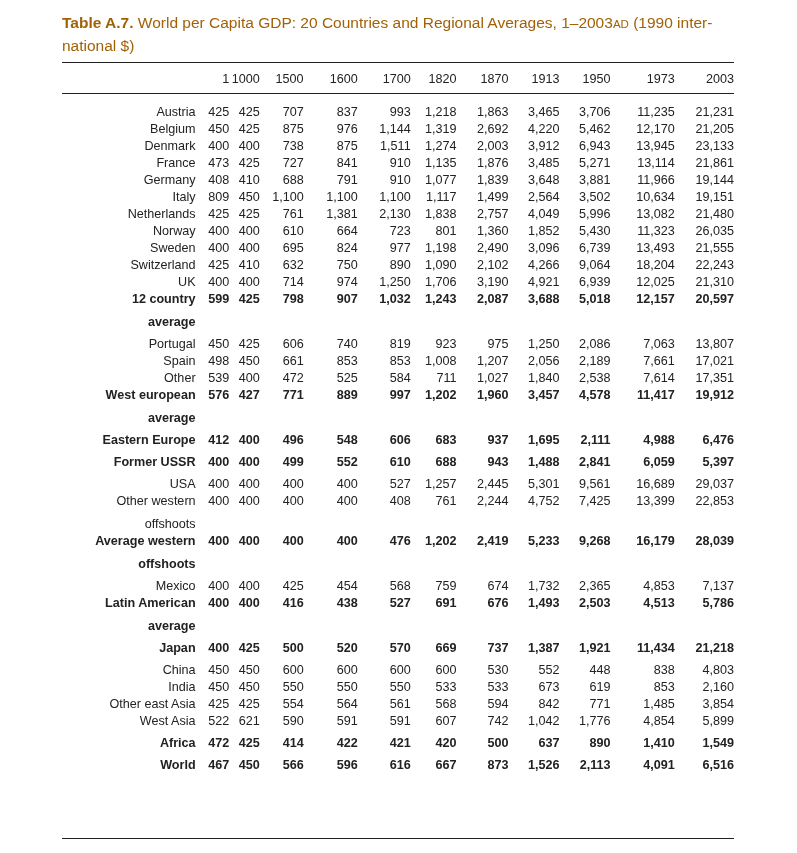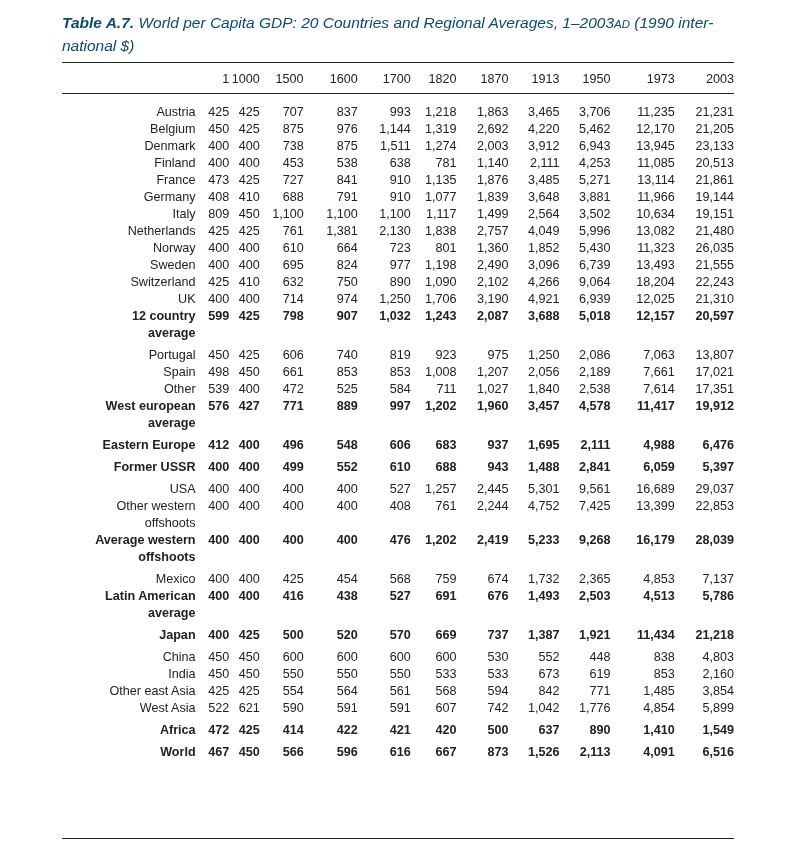--- a/index.html
+++ b/index.html
@@ -1,26 +1,26 @@
 <!DOCTYPE html>
 <html><head>
 <meta charset="utf-8">
 <style>
   html, body { margin: 0; padding: 0; background: #ffffff; }
   body { width: 797px; height: 853px; position: relative; overflow: hidden;
          font-family: "Liberation Sans", "DejaVu Sans", sans-serif; color: #222; }
-  .title { position: absolute; left: 62px; top: 12px; width: 680px; font-size: 15.5px; line-height: 21px; color: #0c4a6e; font-style: italic; }
+  .title { position: absolute; left: 62px; top: 12px; width: 680px; font-size: 15.5px; line-height: 21px; color: #a16207; }
   .title b { font-weight: bold; }
   .title .sc { font-size: 11.5px; }
   .rule { position: absolute; left: 62px; width: 672px; height: 0; border-top: 1.3px solid #222; }
   table { position: absolute; left: 62px; top: 68px; width: 672px; border-collapse: collapse; font-size: 12.6px; }
   th { font-weight: normal; text-align: right; padding: 0; height: 22px; vertical-align: middle; }
   td { padding: 0; text-align: right; vertical-align: top; line-height: 17px; white-space: nowrap; }
   td.label { text-align: right; white-space: normal; }
-  td.label .cont { display: block; padding-left: 13px; }
+  td.label .cont { display: block; padding-left: 13px; margin-top: 6px; }
   tr.bold td { font-weight: bold; }
   tr.gap td { padding-top: 5px; }
   col.c-label { width: 131px; }
   col.c-1 { width: 33px; } col.c-1000 { width: 30px; } col.c-1500 { width: 43px; }
   col.c-1600 { width: 53px; } col.c-1700 { width: 52px; } col.c-1820 { width: 45px; }
   col.c-1870 { width: 51px; } col.c-1913 { width: 50px; } col.c-1950 { width: 50px; }
   col.c-1973 { width: 63px; } col.c-2003 { width: 58px; }
   thead th.label { text-align: left; }
   .spacer td { height: 14px; }
 </style>
@@ -109,34 +109,20 @@
         <td>875</td>
         <td>1,511</td>
         <td>1,274</td>
         <td>2,003</td>
         <td>3,912</td>
         <td>6,943</td>
         <td>13,945</td>
         <td>23,133</td>
       </tr>
       <tr>
-        <td class="label"><span>Finland</span></td>
-        <td>400</td>
-        <td>400</td>
-        <td>453</td>
-        <td>538</td>
-        <td>638</td>
-        <td>781</td>
-        <td>1,140</td>
-        <td>2,111</td>
-        <td>4,253</td>
-        <td>11,085</td>
-        <td>20,513</td>
-      </tr>
-      <tr>
         <td class="label"><span>France</span></td>
         <td>473</td>
         <td>425</td>
         <td>727</td>
         <td>841</td>
         <td>910</td>
         <td>1,135</td>
         <td>1,876</td>
         <td>3,485</td>
         <td>5,271</td>

